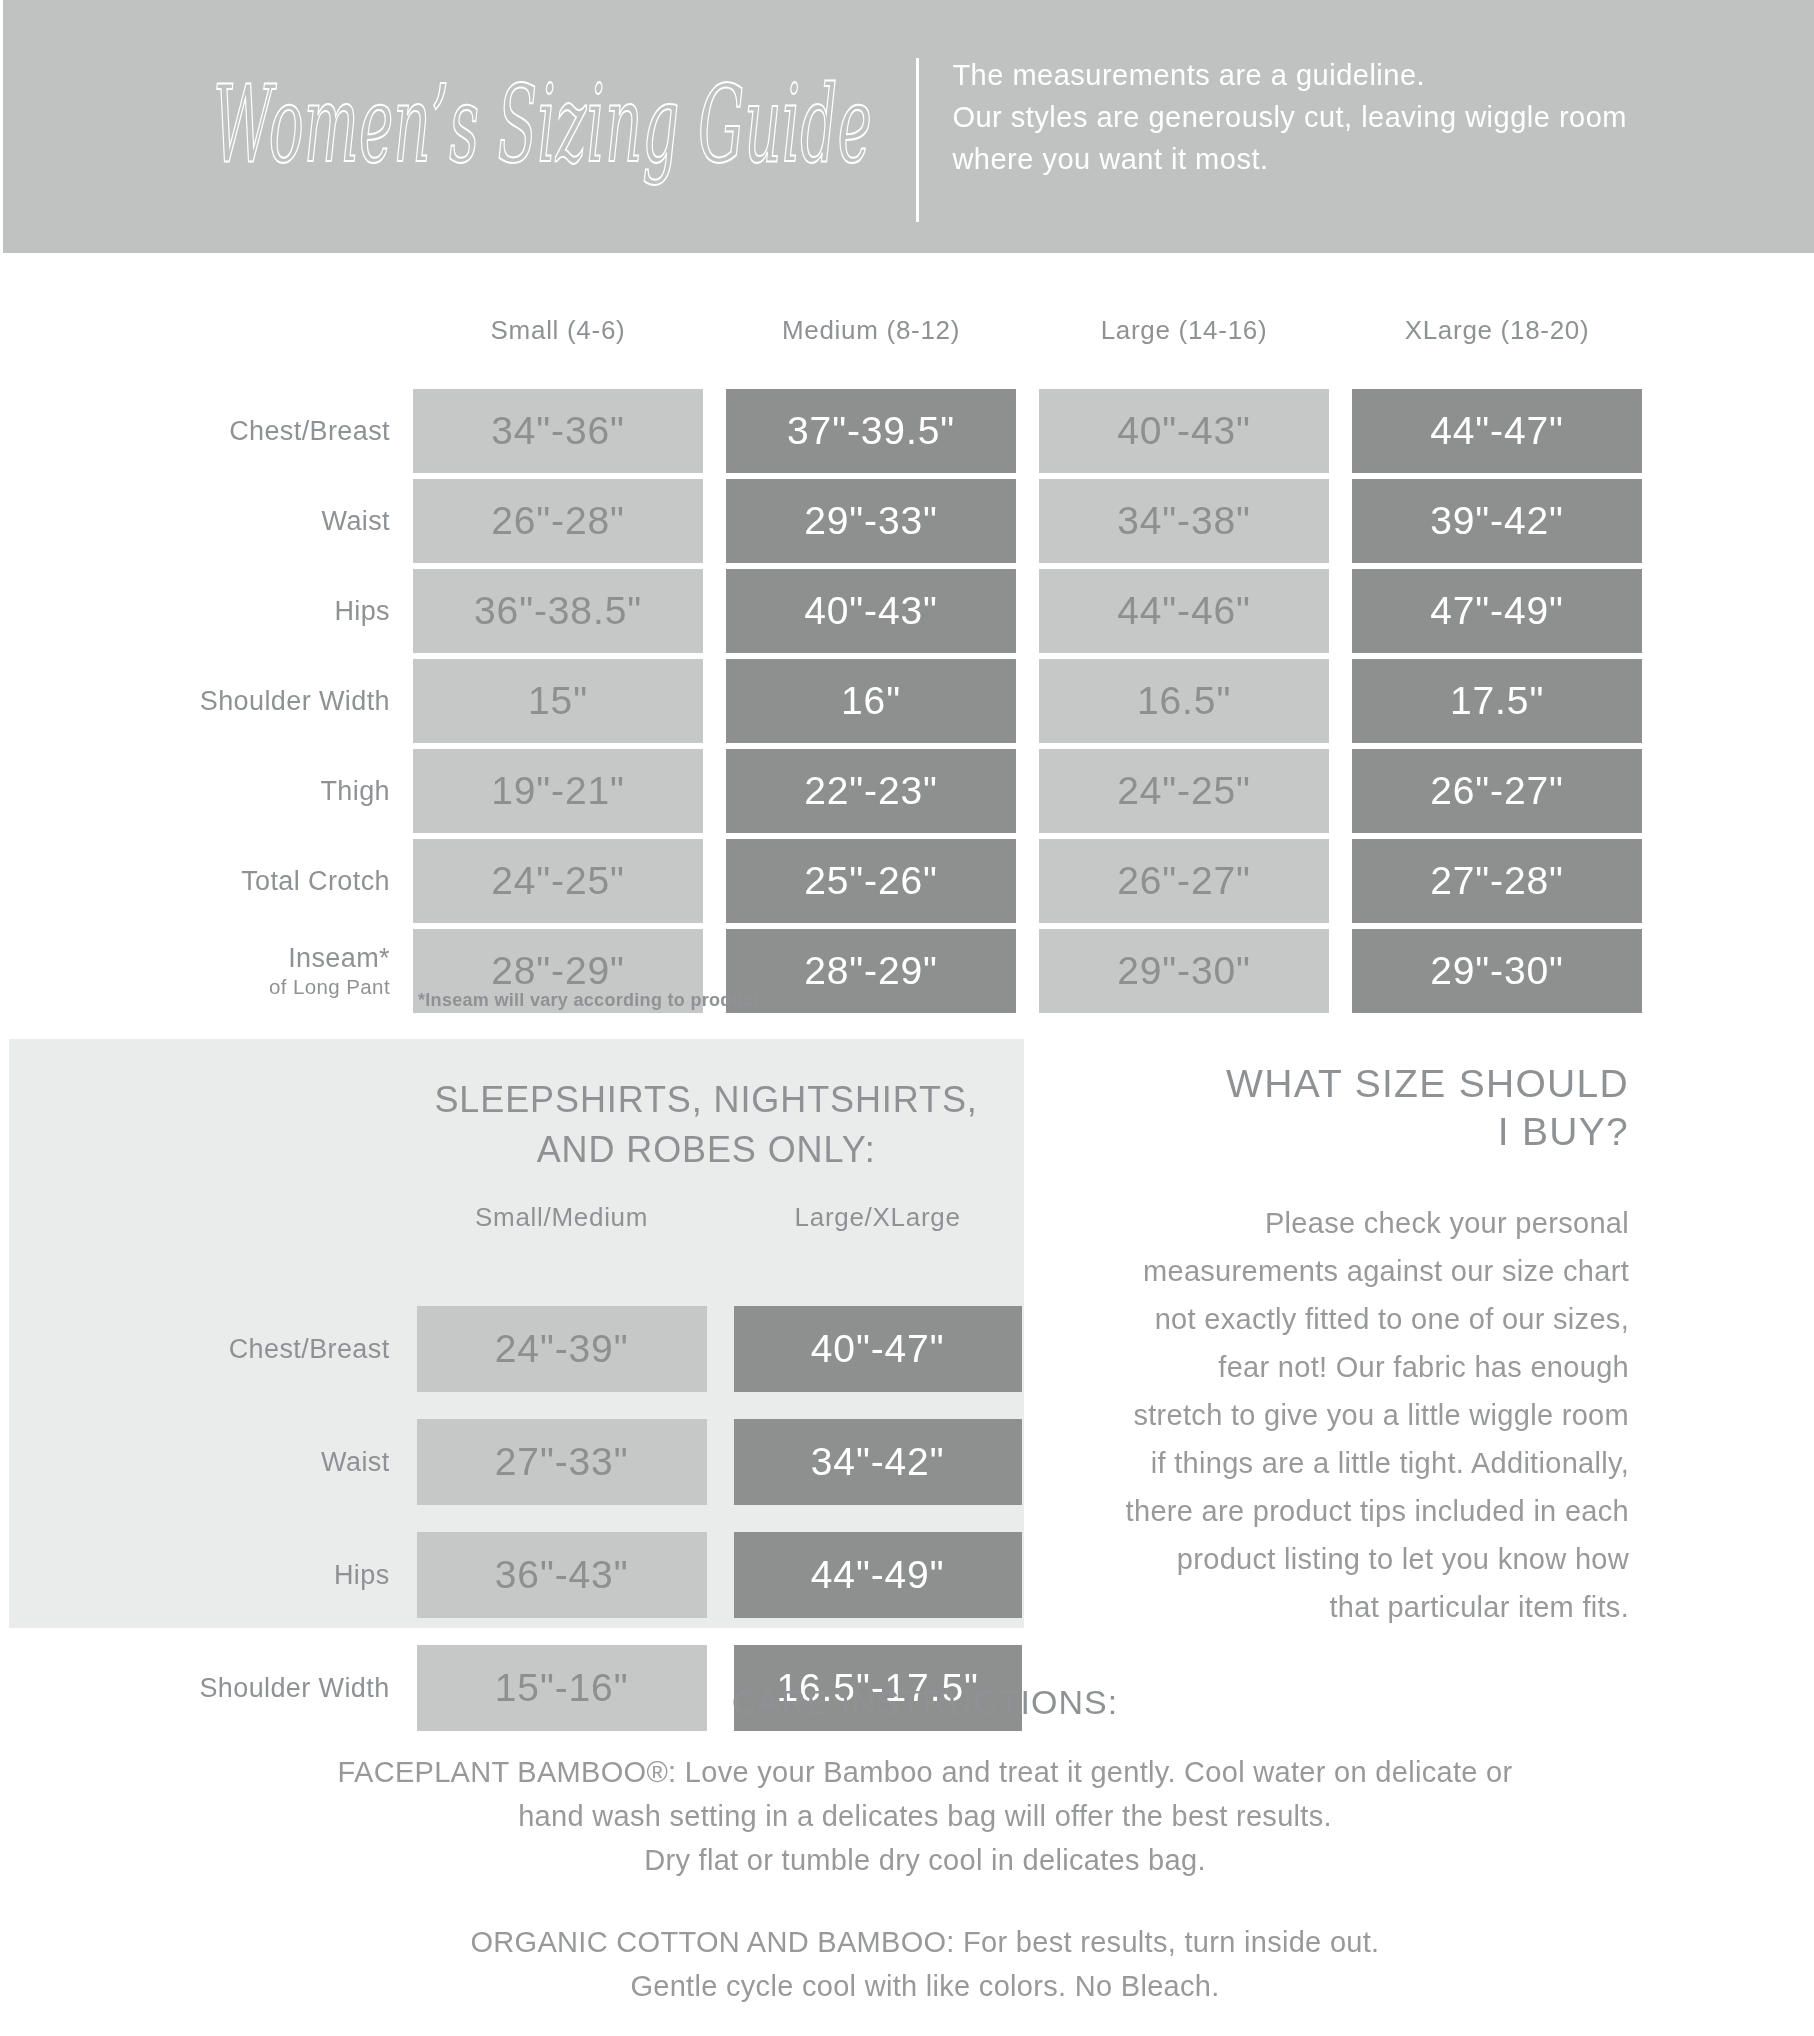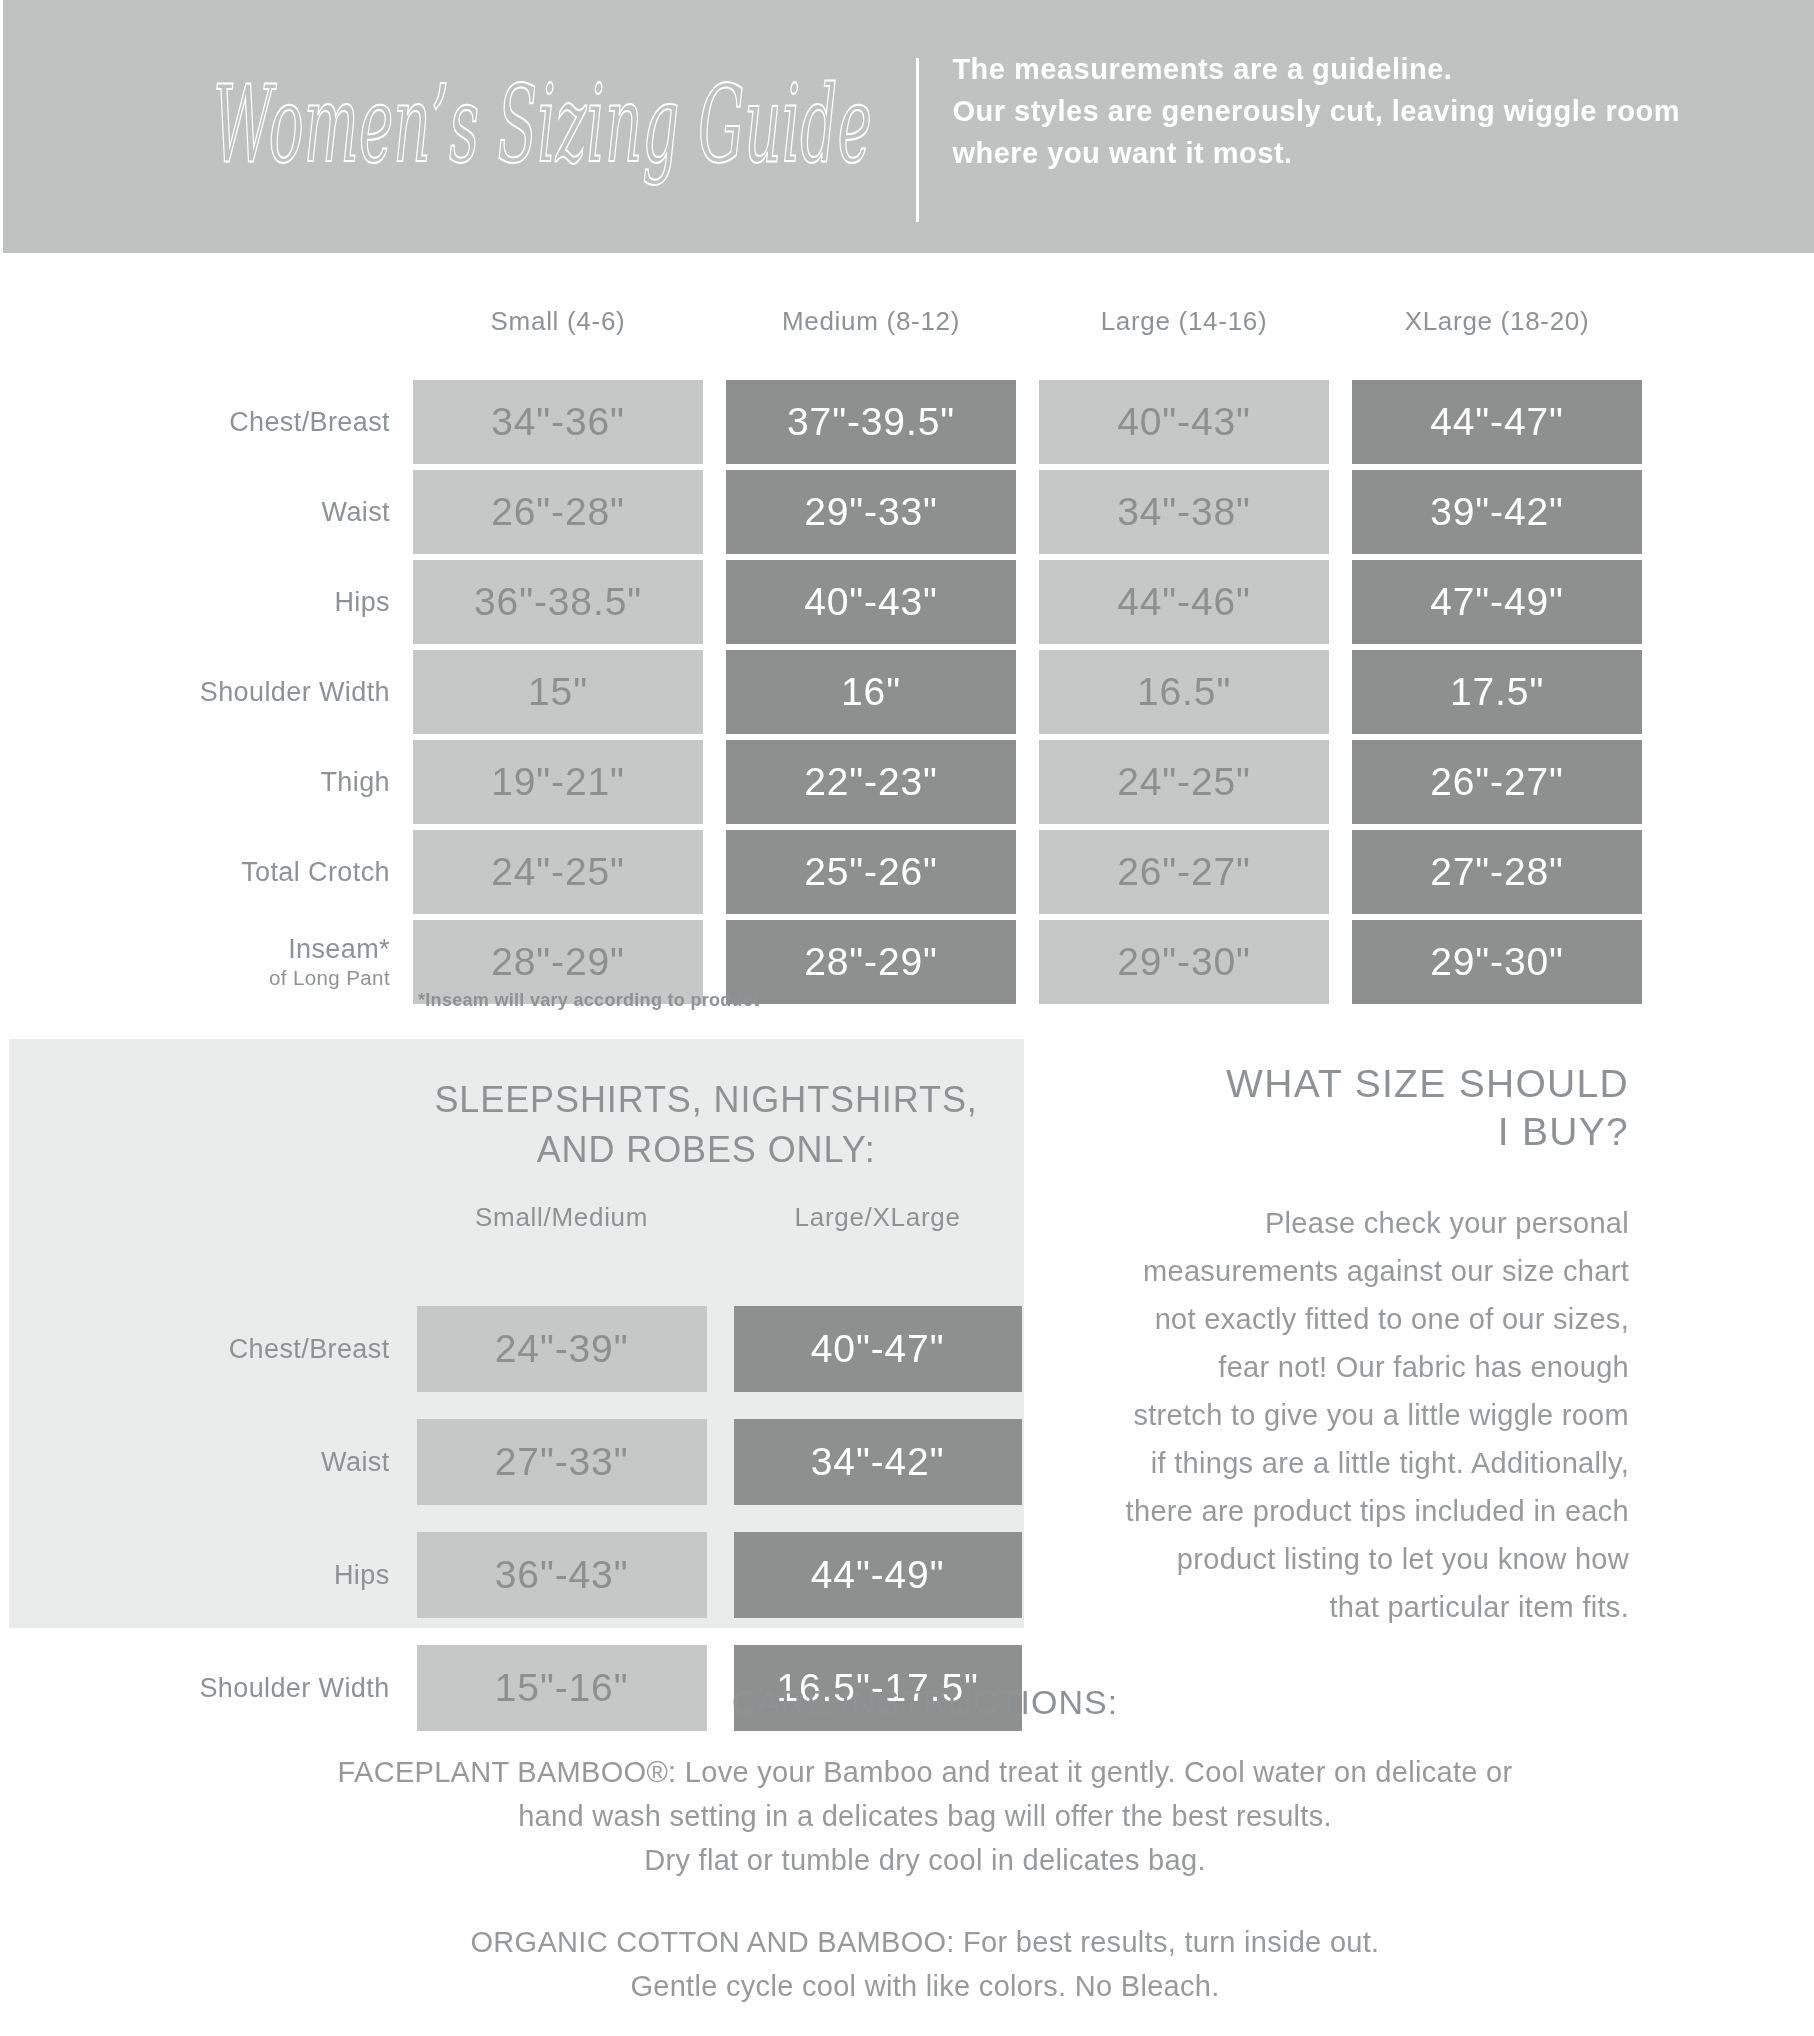--- a/index.html
+++ b/index.html
@@ -6,24 +6,24 @@
   html,body{margin:0;padding:0;}
   body{
     width:1814px;height:2037px;position:relative;background:#ffffff;
     font-family:"Liberation Sans", sans-serif;overflow:hidden;
     -webkit-font-smoothing:antialiased;
   }
   
   .band{position:absolute;left:3.4px;top:0;width:1807px;height:253px;background:var(--band,#bfc2c1);padding-left:46px;}
   .script-title-svg{position:absolute;left:193px;top:41px;width:693px;height:180px;}
   .band-divider{position:absolute;left:913px;top:58px;width:2.6px;height:164px;background:#ffffff;}
-  .tagline{position:absolute;left:949px;top:48px;color:#ffffff;font-size:29px;line-height:42px;letter-spacing:0.5px;font-weight:700;}
+  .tagline{position:absolute;left:949px;top:54px;color:#ffffff;font-size:29px;line-height:42px;letter-spacing:0.5px;font-weight:400;}
   
   .main-grid{
-    position:absolute;left:0;top:290px;
+    position:absolute;left:0;top:299px;
     display:grid;grid-template-columns:390px repeat(4,290px);
     column-gap:23px;row-gap:6px;grid-auto-rows:84px;
   }
   .main-grid .hdr-row{height:62px;}
   .col-header{display:flex;align-items:center;justify-content:center;height:62px;
     color:var(--gray-text,#8f9294);font-size:26px;letter-spacing:0.7px;}
   .row-label{display:flex;flex-direction:column;justify-content:center;align-items:flex-end;
     color:var(--gray-text,#8f9294);font-size:27px;letter-spacing:0.4px;text-align:right;}
   .row-sublabel{font-size:20.5px;margin-top:1.7px;}
   .cell{display:flex;align-items:center;justify-content:center;font-size:39px;letter-spacing:0.9px;}

